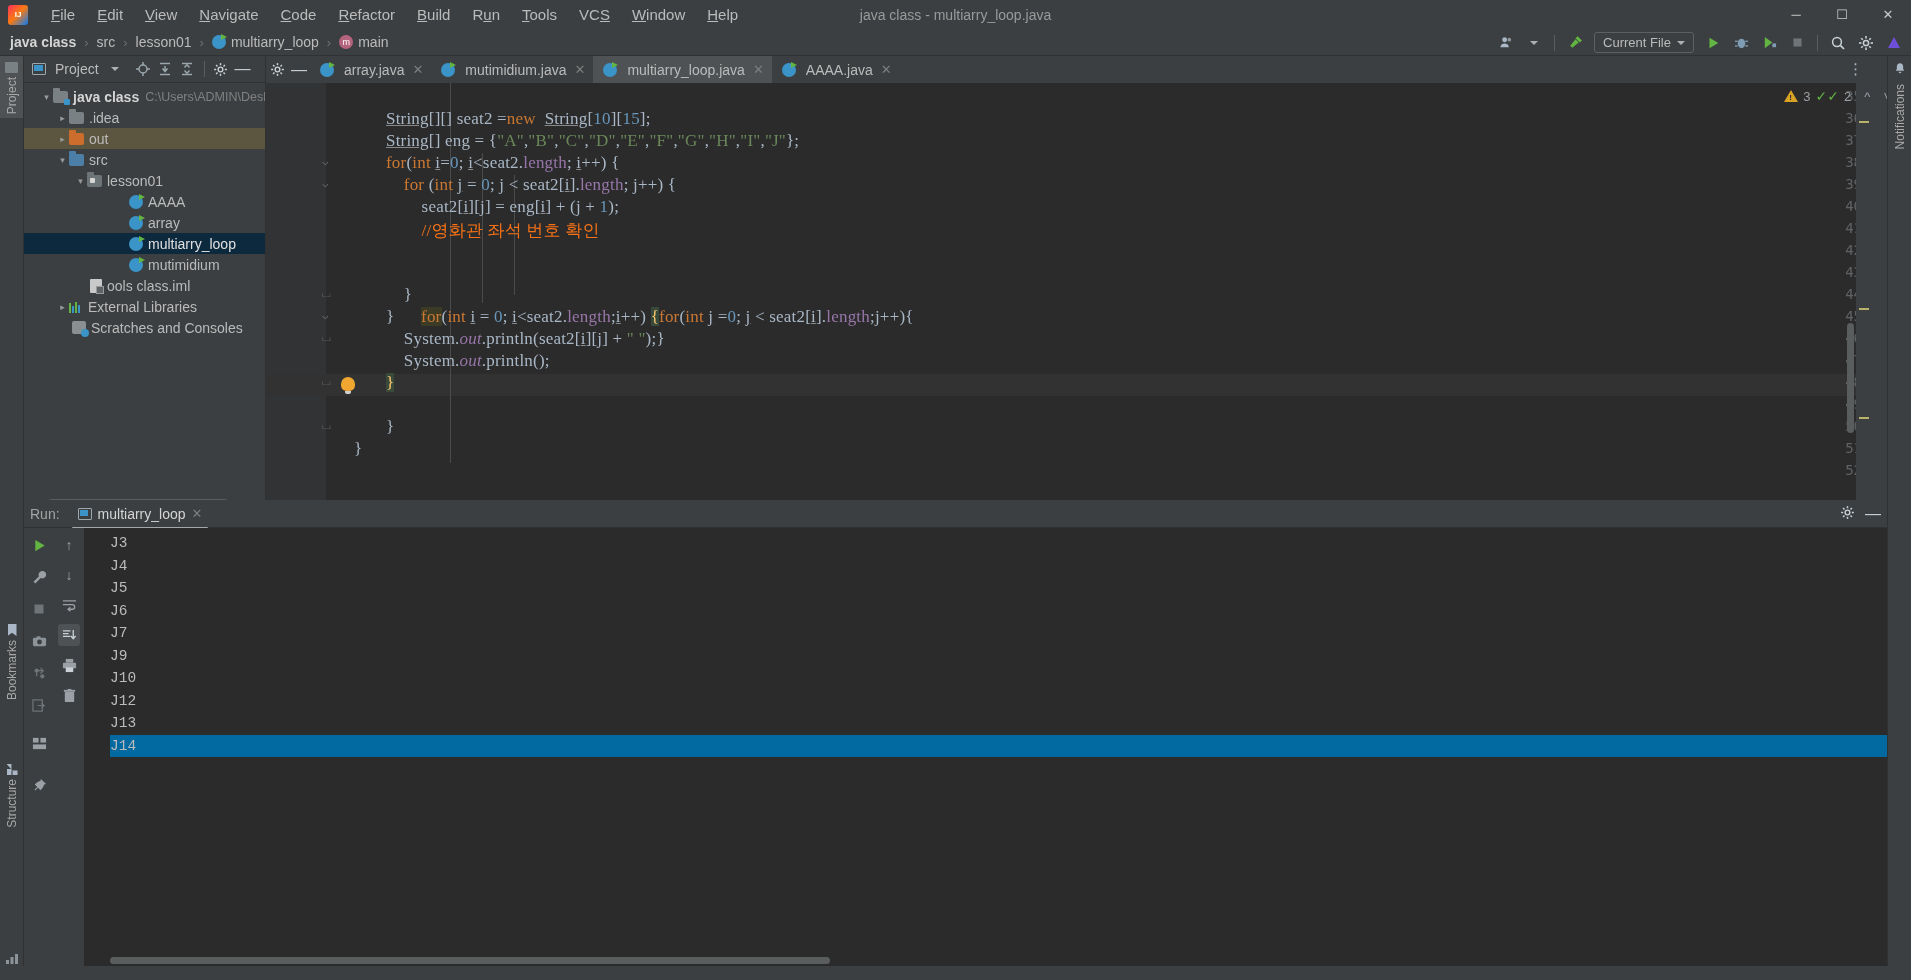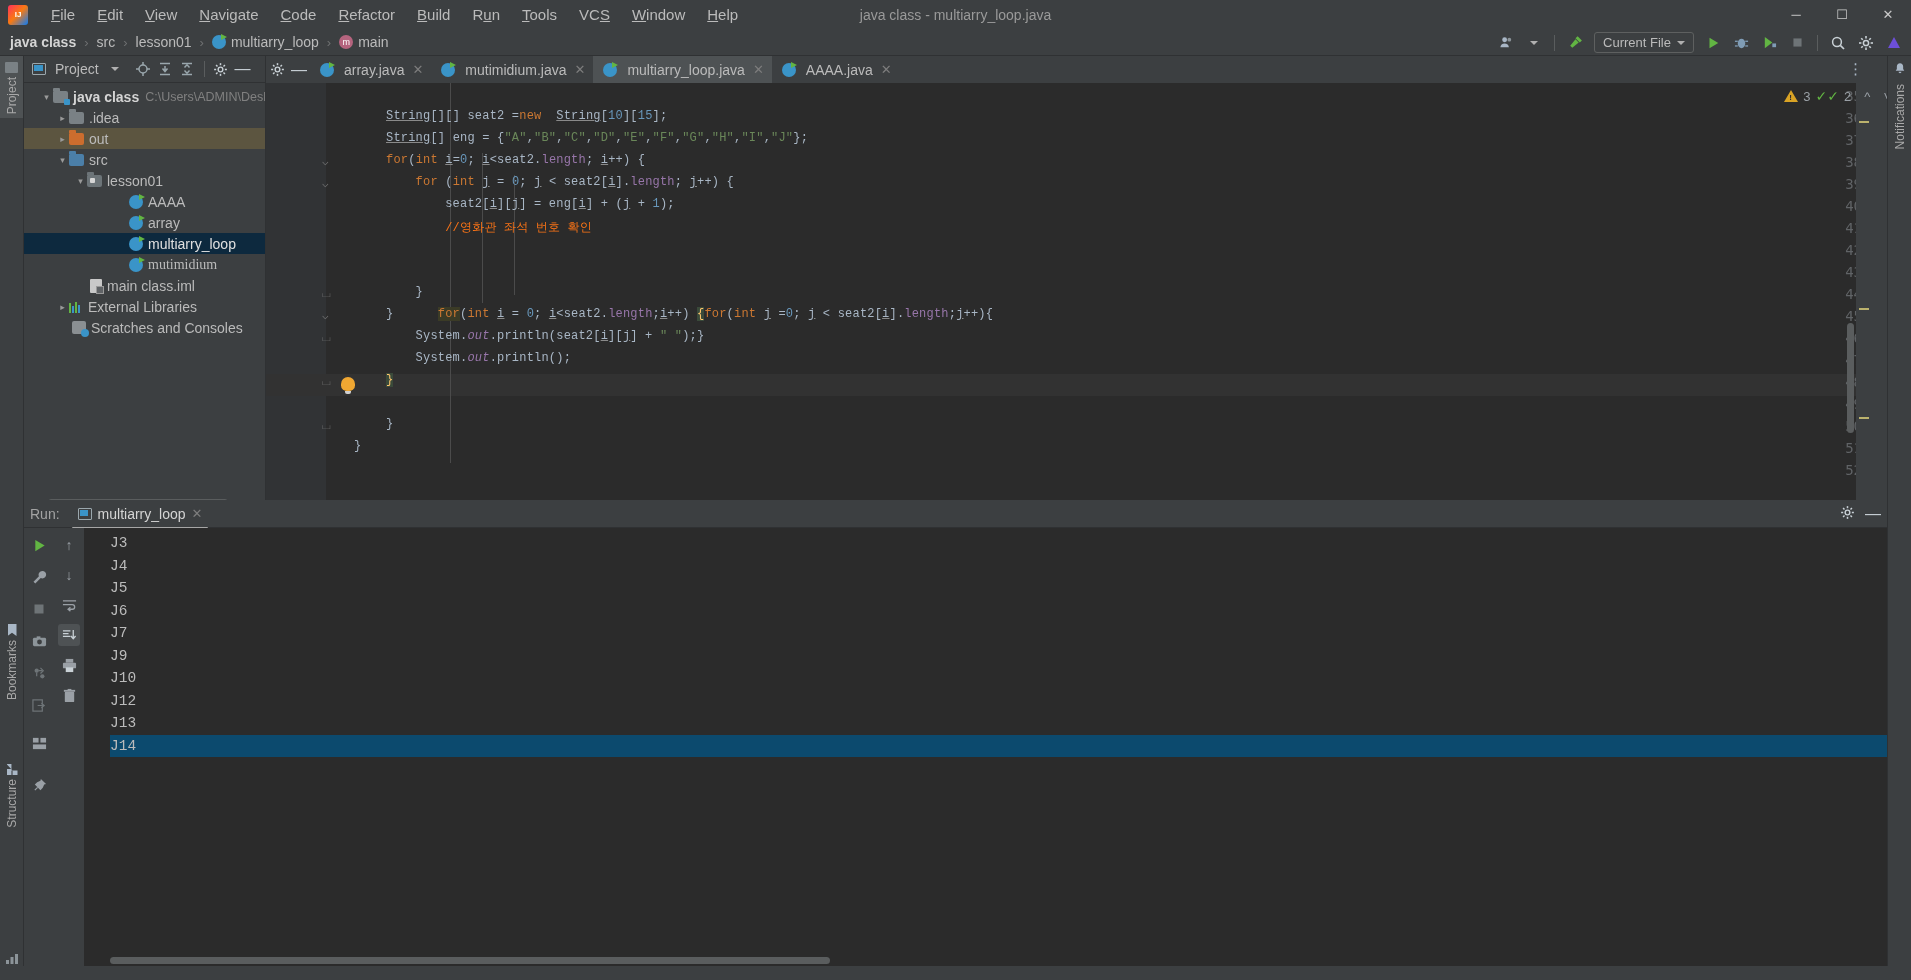--- a/index.html
+++ b/index.html
@@ -195,22 +195,22 @@
   }
   .gutter2 {
     position: absolute; left: 60px; top: 0; width: 60px; height: 417px;
     background: #2b2b2b;
   }
   .lnum {
     position: absolute; right: 8px; font-size: 14px; color: #606366;
     font-family: "DejaVu Sans Mono", monospace; text-align: right;
   }
   .codeline {
-    position: absolute; left: 120px; font-size: 12px; white-space: pre;
-    font-family: Liberation Mono, monospace; color: #a9b7c6;
+    position: absolute; left: 120px; font-size: 17px; white-space: pre;
+    font-family: Liberation Serif, serif; color: #a9b7c6;
     letter-spacing: 0.2px;
   }
   .kw { color: #cc7832; }
   .num { color: #6897bb; }
   .str { color: #6a8759; }
   .fld { color: #9876aa; }
   .cmt { color: #f97316; }
   .ital { font-style: italic; color: #9876aa; }
   .ul { text-decoration: underline; text-decoration-color: #8a8a8a; }
   .hl-kw { background: #3b3b26; color: #cc7832; }
@@ -304,21 +304,21 @@
   }
   .tool-ic.active { background: #4e5254; }
   .console {
     flex: 1; background: #2b2b2b; position: relative; overflow: hidden;
     padding: 4px 0 0 26px;
   }
   .cline {
     font-family: Liberation Mono, monospace; font-size: 14.5px;
     color: #bbbbbb; line-height: 22.5px; white-space: pre;
   }
-  .cline.sel { background: #0c4a6e; }
+  .cline.sel { background: #0369a1; }
   .console-hscroll {
     position: absolute; left: 26px; bottom: 2px; width: 720px; height: 7px;
     background: #5a5d5e; border-radius: 4px;
   }
 
   
   .statusbar {
     position: absolute; left: 0; bottom: 0; width: 1911px; height: 14px;
     background: #3c3f41; display: flex; align-items: center;
   }
@@ -562,27 +562,27 @@
         <span>AAAA</span>
       </div>
       <div class="trow" style="padding-left:105px;">
         <span class="jcls"></span>
         <span>array</span>
       </div>
       <div class="trow sel" style="padding-left:105px;">
         <span class="jcls"></span>
         <span style="color:#e0e0e0;">multiarry_loop</span>
       </div>
-      <div class="trow" style="padding-left:105px;font-family:Liberation Serif, serif;">
+      <div class="trow" style="padding-left:105px;">
         <span class="jcls"></span>
         <span>mutimidium</span>
       </div>
       <div class="trow" style="padding-left:66px;">
         <span class="imlicon"></span>
-        <span>main class.iml</span>
+        <span>ools class.iml</span>
       </div>
       <div class="trow" style="padding-left:48px;">
         <span class="arrow" style="margin-left:-16px;">▸</span>
         <span class="libicon">
             <i style="height:10px;"></i>
             <i style="height:7px;background:#3a94c8;"></i>
             <i style="height:11px;"></i>
             <i style="height:8px;background:#3a94c8;"></i>
           </span>
         <span>External Libraries</span>

